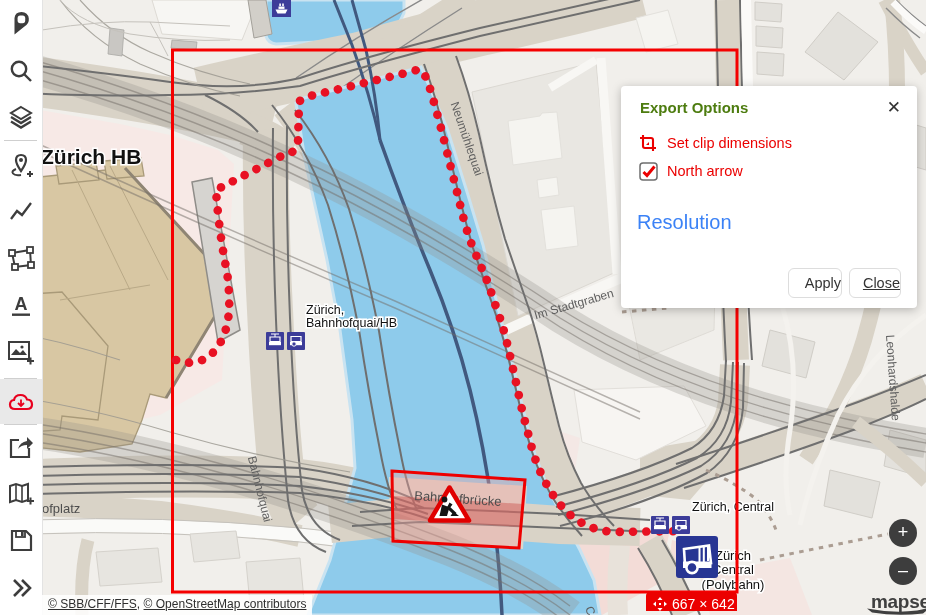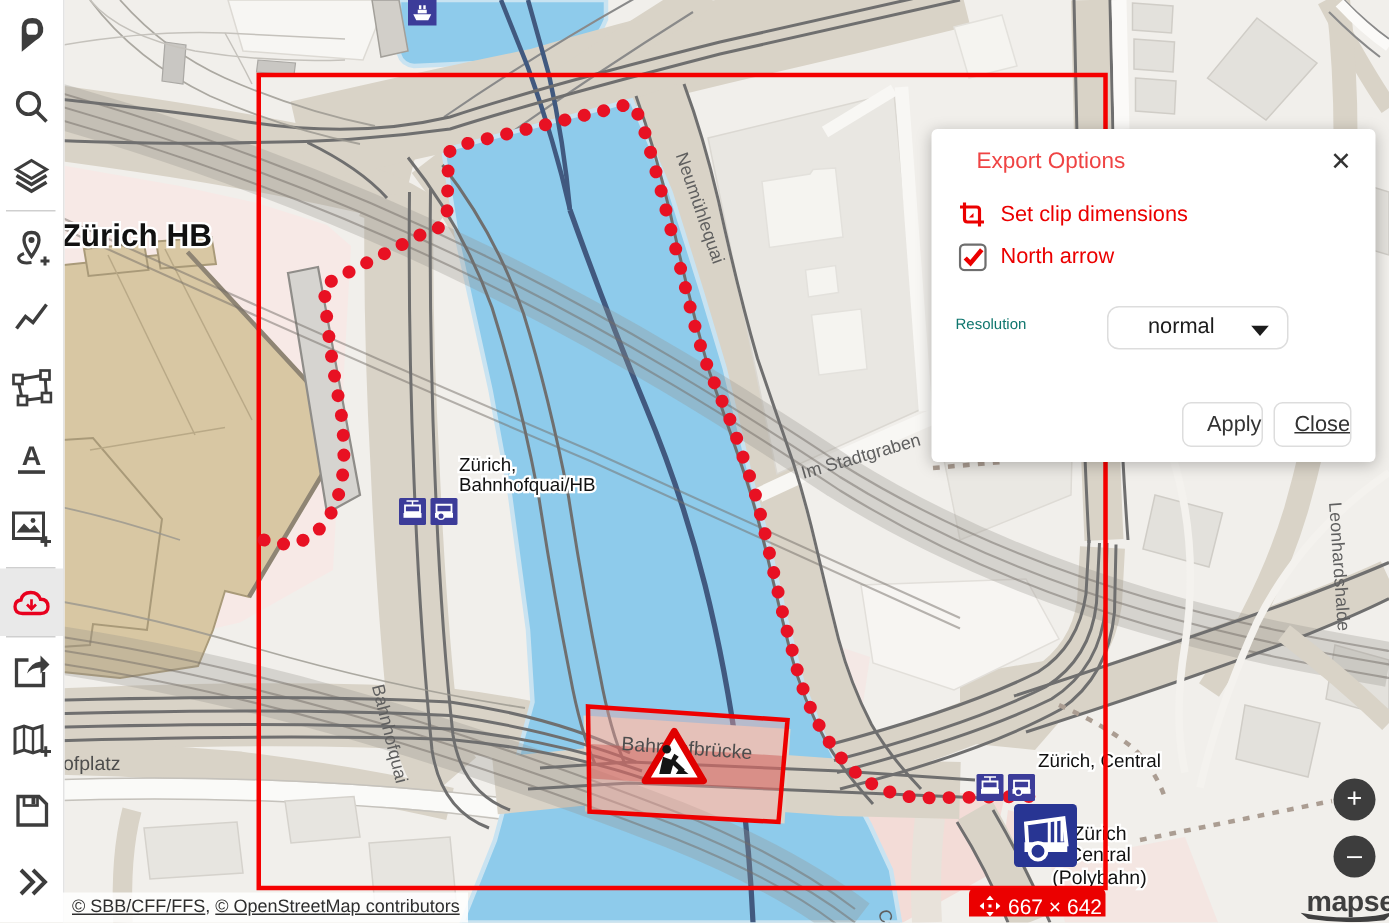--- a/index.html
+++ b/index.html
@@ -5,27 +5,27 @@
   html,body{margin:0;padding:0;}
   body{width:926px;height:615px;overflow:hidden;position:relative;font-family:"Liberation Sans",sans-serif;background:#f1efeb;}
   #map{position:absolute;left:0;top:0;}
   
   #sidebar{position:absolute;left:0;top:0;width:42px;height:615px;background:#fff;border-right:1px solid #e3e3e3;z-index:20;}
   .sbicon{position:absolute;left:0;width:42px;height:46px;display:flex;align-items:center;justify-content:center;}
   .sbdiv{position:absolute;left:4px;width:33px;border-top:1px solid #cfcfcf;}
   .sbactive{position:absolute;left:0;width:42px;background:#e9e9e9;}
   
   #dlg{position:absolute;left:621px;top:86px;width:296px;height:222px;background:#fff;border-radius:4px;box-shadow:0 2px 10px rgba(0,0,0,.25);z-index:30;}
-  #dlg .title{position:absolute;left:30px;top:13px;font-size:15px;font-weight:normal;color:#ef4444;}
+  #dlg .title{position:absolute;left:19px;top:13px;font-size:15px;font-weight:bold;color:#4d7c0f;}
   #dlg .x{position:absolute;right:16px;top:11px;font-size:17px;color:#333;font-weight:400;}
   .red{color:#eb0000;}
   #dlg .row1{position:absolute;left:46px;top:49px;text-align:center;}
   #dlg .row2{position:absolute;left:46px;top:77px;text-align:center;}
   #dlg .lbl{font-size:14.5px;}
-  #dlg .res{position:absolute;left:16px;top:125px;font-size:10px;color:#0f766e;text-align:center;}
+  #dlg .res{position:absolute;left:16px;top:125px;font-size:20px;color:#3b82f6;text-align:center;}
   #dlg .dd{position:absolute;left:117px;top:118px;width:97px;height:27px;border:1px solid #ddd;border-radius:8px;background:#fff;font-size:14.5px;color:#1c1c1c;text-align:center;line-height:27px;padding-right:22px;}
   #dlg .btn{position:absolute;height:28px;border:1px solid #ddd;border-radius:6px;background:#fff;font-size:14.5px;color:#333;text-align:right;line-height:28px;top:182px;}
   
   .zbtn{position:absolute;width:28px;height:28px;border-radius:50%;background:#3d3d3d;color:#fff;text-align:center;z-index:25;font-size:18px;line-height:26px;}
   
   #badge{position:absolute;left:646px;top:592px;width:91px;height:19px;background:#eb0000;border-radius:4px 4px 0 0;color:#fff;z-index:26;font-size:14px;}
   
   #attr{position:absolute;left:42px;top:595px;height:20px;background:rgba(255,255,255,.85);color:#2e2e2e;font-size:12px;padding:2px 6px 0 6px;z-index:24;white-space:nowrap;}
   #attr span{text-decoration:underline;}
   #mapset{position:absolute;left:871px;top:591px;z-index:25;font-weight:bold;font-size:19px;color:#3f3f3f;letter-spacing:-0.3px;}
@@ -504,25 +504,20 @@
 
   <svg style="position:absolute;left:18px;top:76px;" width="19" height="19" viewBox="0 0 19 19">
       <rect x="1" y="1" width="17" height="17" rx="3" fill="#fff" stroke="#6e6e6e" stroke-width="1.5"></rect>
       <path d="M4.5,10 L8,13.5 L15.5,4.5" fill="none" stroke="#eb0000" stroke-width="3"></path>
     </svg>
 
   <div class="row2 red lbl">North arrow</div>
 
   <div class="res">Resolution</div>
 
-  <div class="dd">normal
-    <svg style="position:absolute;right:12px;top:12px;" width="12" height="7" viewBox="0 0 12 7">
-        <path d="M0,0 L12,0 L6,7 Z" fill="#1c1c1c"></path>
-      </svg>
-  </div>
 
   <div class="btn" style="left:167px;width:52px;">Apply</div>
 
   <div class="btn" style="left:228px;width:50px;text-decoration:underline;">Close</div>
 </div>
 
 <div class="zbtn" style="left:889px;top:519px;">+</div>
 
 <div class="zbtn" style="left:889px;top:557px;">–</div>
 

